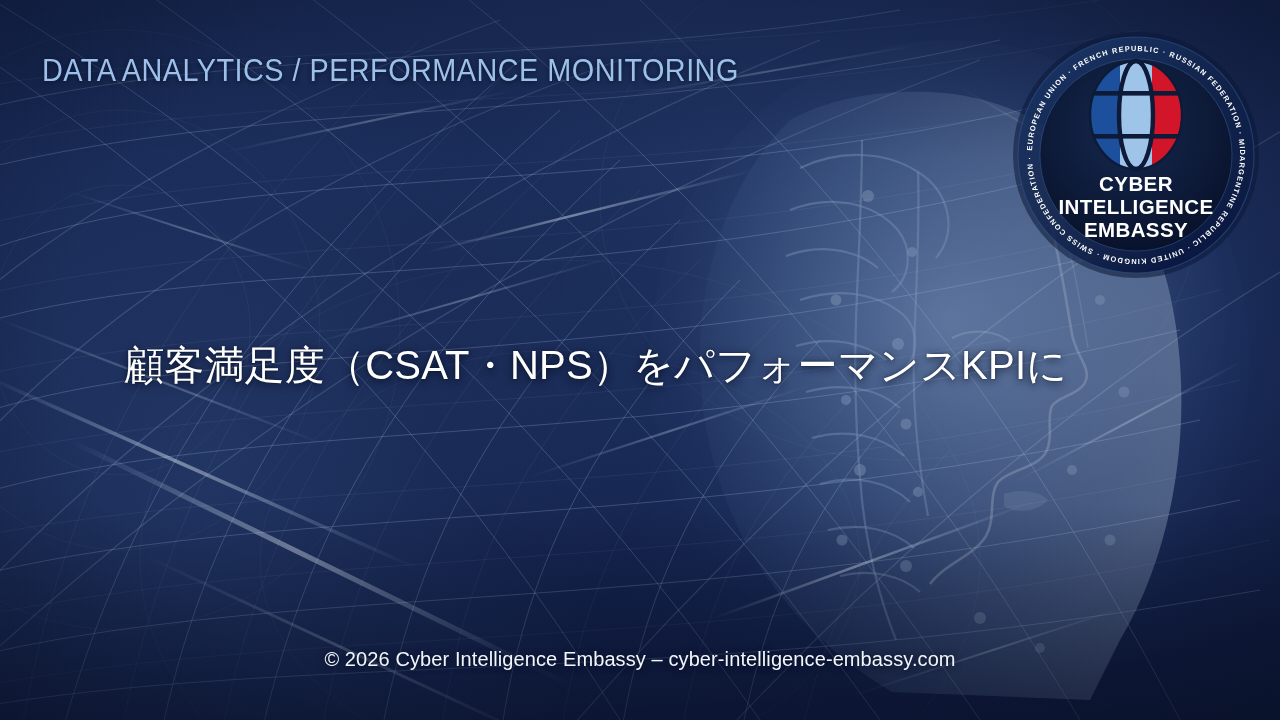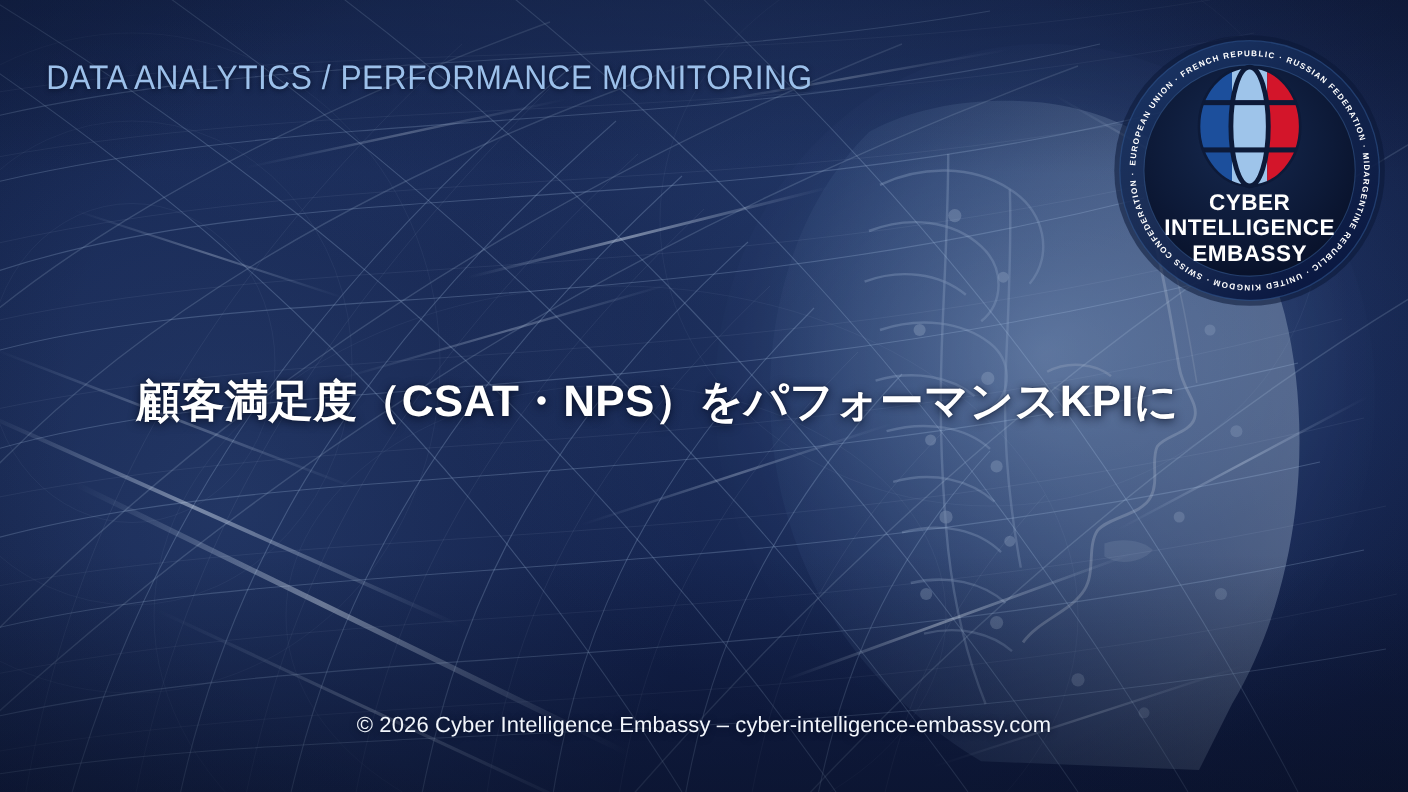--- a/index.html
+++ b/index.html
@@ -53,21 +53,21 @@
     text-shadow:0 1px 5px rgba(6,14,34,0.75);
   }
 
   
   #headline {
     position:absolute; left:124px; top:336px;
     width:1020px;
     color:#ffffff;
     font-size:40px;
     line-height:58px;
-    font-weight:700;
+    font-weight:400;
     letter-spacing:0.2px;
     text-shadow:0 2px 9px rgba(5,12,32,0.85), 0 0 2px rgba(5,12,32,0.6);
   }
   #headline .ln { display:block; white-space:nowrap; }
 
   
   #footer {
     position:absolute; left:0; right:0; top:648px;
     text-align:center;
     color:#f2f6fc;

